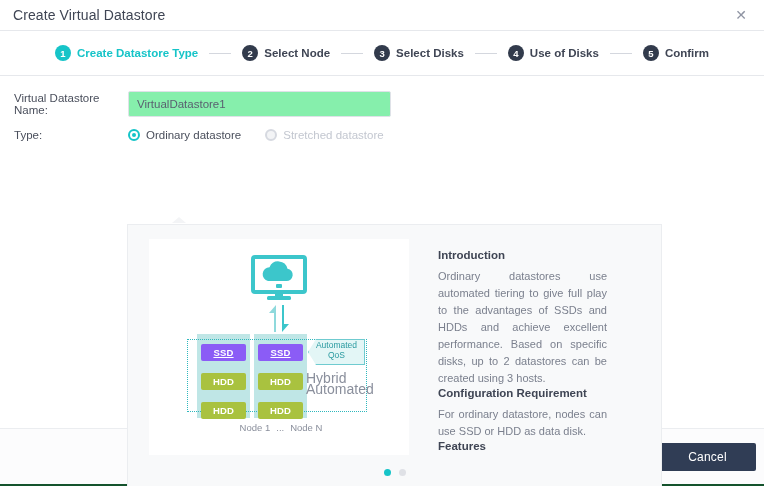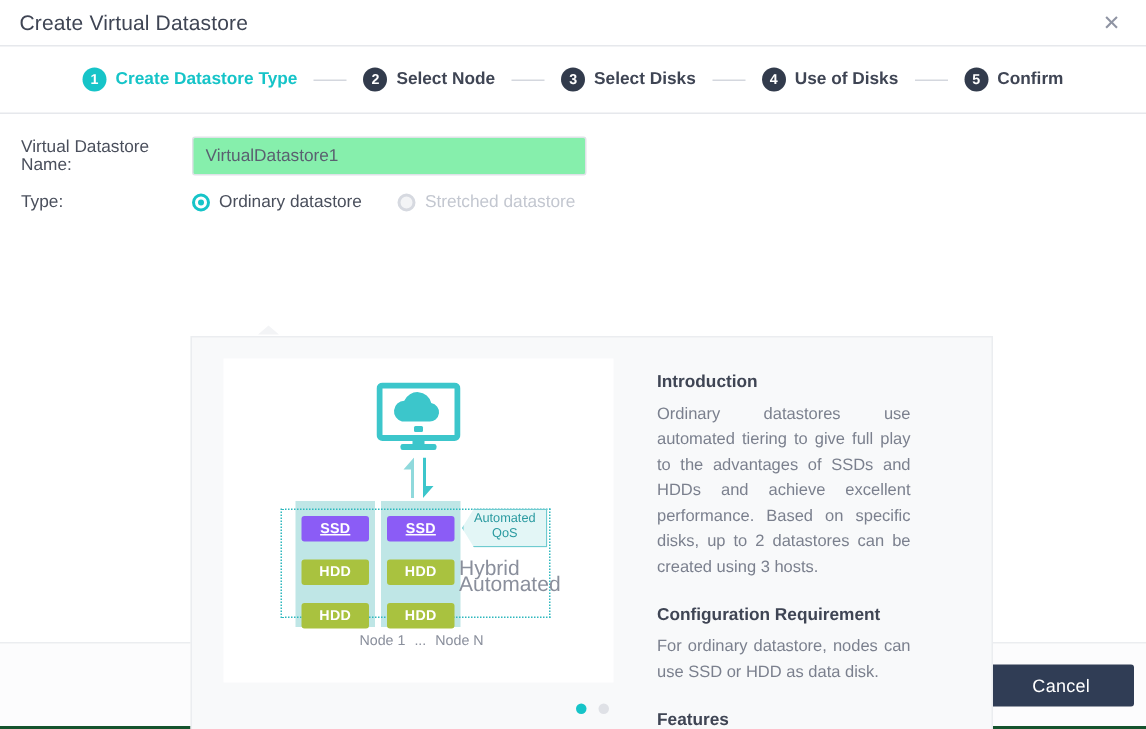--- a/index.html
+++ b/index.html
@@ -304,21 +304,21 @@
     flex: 1 1 auto;
     padding: 10px 54px 0 29px;
     box-sizing: border-box;
   }
   .info-h {
     font-size: 11.5px;
     font-weight: bold;
     color: #3f4554;
     margin: 0 0 7px 0;
   }
-  .info-h.gap { margin-top: 17px; }
+  .info-h.gap { }
   .info-p {
     font-size: 11px;
     line-height: 17px;
     color: #7b808e;
     margin: 0;
     text-align: justify;
   }
 
   .dots {
     position: absolute;

